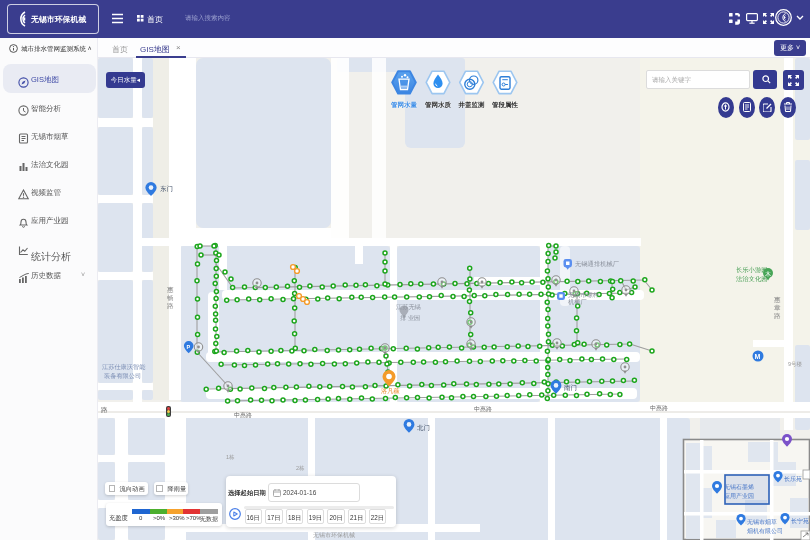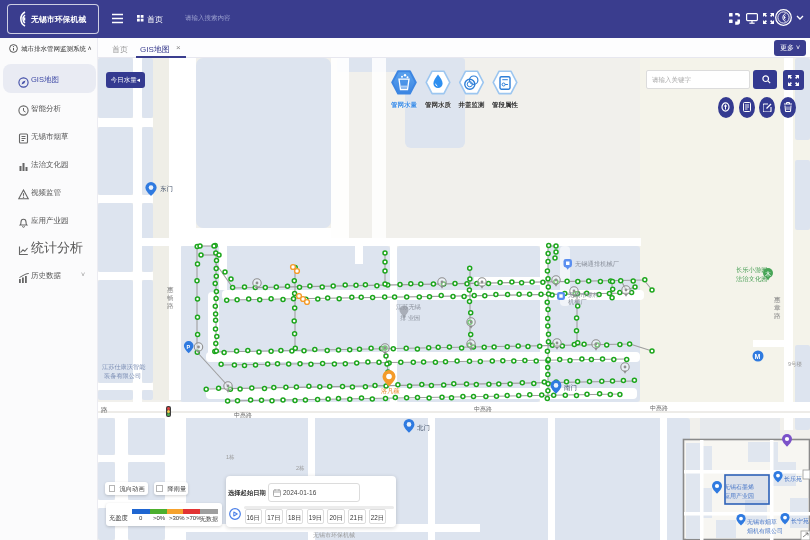--- a/index.html
+++ b/index.html
@@ -141,21 +141,21 @@
 <div class="abs" style="left:18px;top:214px"><svg width="11" height="11" viewBox="0 0 11 11">
         <path d="M2.2 8 C2.8 7.4 3 6.5 3 5 a2.5 2.8 0 0 1 5 0 c0 1.5 .2 2.4 .8 3 Z" fill="none" stroke="#666" stroke-width="1.1"></path>
         <path d="M4.5 9.3a1 1 0 0 0 2 0" fill="none" stroke="#666"></path>
       </svg></div>
 <div class="abs" style="left:31px;top:216px;font-size:7.5px;color:#555">应用产业园</div>
 
 <div class="abs" style="left:18px;top:242px"><svg width="11" height="11" viewBox="0 0 11 11">
         <path d="M1.5 1.5 V9.5 H9.8" fill="none" stroke="#666" stroke-width="1.1"></path>
         <path d="M2.5 7.5 L5 4.8 6.8 6.3 9.5 3" fill="none" stroke="#666" stroke-width="1.1"></path>
       </svg></div>
-<div class="abs" style="left:31px;top:239px;font-size:13px;color:#555">统计分析</div>
+<div class="abs" style="left:31px;top:250px;font-size:10px;color:#555">统计分析</div>
 
 <div class="abs" style="left:18px;top:270px"><svg width="12" height="11" viewBox="0 0 12 11">
         <g fill="#666">
           <rect x="1" y="6" width="1.8" height="4"></rect>
           <rect x="4" y="4.5" width="1.8" height="5.5"></rect>
           <rect x="7" y="3" width="1.8" height="7"></rect>
         </g>
         <path d="M1.5 4.5 L5 2.5 L8 1 L10.8 .4" fill="none" stroke="#666" stroke-width="1"></path>
       </svg></div>
 <div class="abs" style="left:31px;top:271px;font-size:7.5px;color:#555">历史数据</div>

